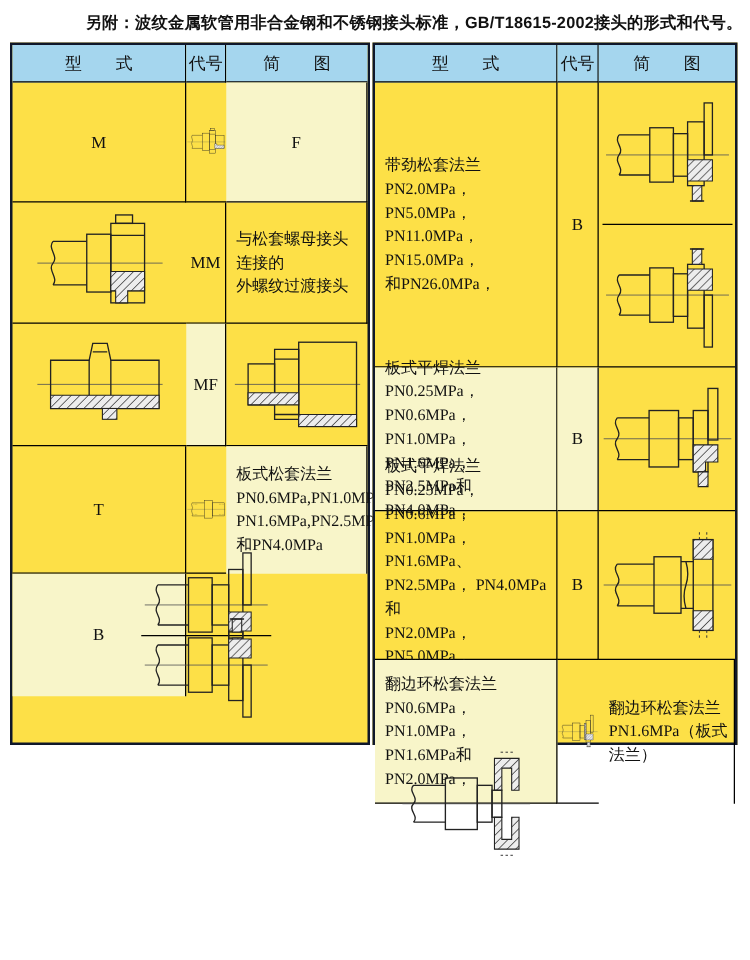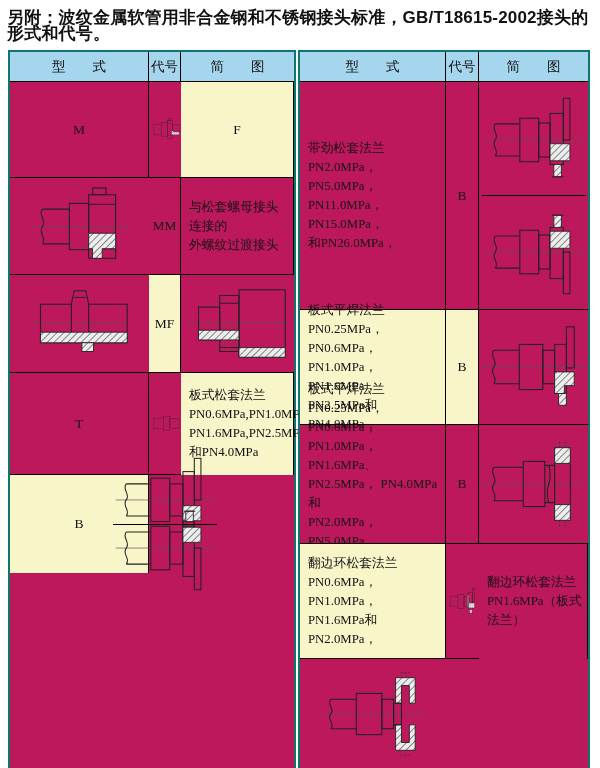--- a/index.html
+++ b/index.html
@@ -3,27 +3,27 @@
 <meta charset="utf-8">
 <style>
   html,body{margin:0;padding:0;}
   body{
     width:600px;height:768px;background:#ffffff;color:#111;
     font-family:"Liberation Serif","DejaVu Serif",serif;
     position:relative;overflow:hidden;
   }
   .title{
     font-family:"Liberation Sans","DejaVu Sans",sans-serif;
-    font-weight:700;font-size:17px;line-height:16px;
-    padding:10px 6px 8px 7px;letter-spacing:0.2px;
+    font-weight:700;font-size:13px;line-height:16px;
+    padding:10px 6px 8px 7px;letter-spacing:0.2px;text-align:right;
   }
   .tables{display:flex;margin:0 8px;}
   .half{
-    box-sizing:border-box;height:720px;border:2px solid #0f766e;
-    display:grid;background:#be185d;
+    box-sizing:border-box;height:562px;border:2px solid #0f172a;
+    display:grid;background:#fde047;
   }
   .half.left{width:288px;grid-template-columns:139px 32px 1fr;
     grid-template-rows:30px 96px 97px 98px 102px 98px 1fr;}
   .half.right{width:292px;margin-left:2px;grid-template-columns:146px 33px 1fr;
     grid-template-rows:30px 228px 115px 119px 115px 1fr;}
   .c{border-right:1px solid #000;border-bottom:1px solid #000;box-sizing:border-box;min-width:0;min-height:0;}
   .nr{border-right:none;}
   .nb{border-bottom:none;}
   .th{
     background:var(--header-bg,#a5d6ee);

